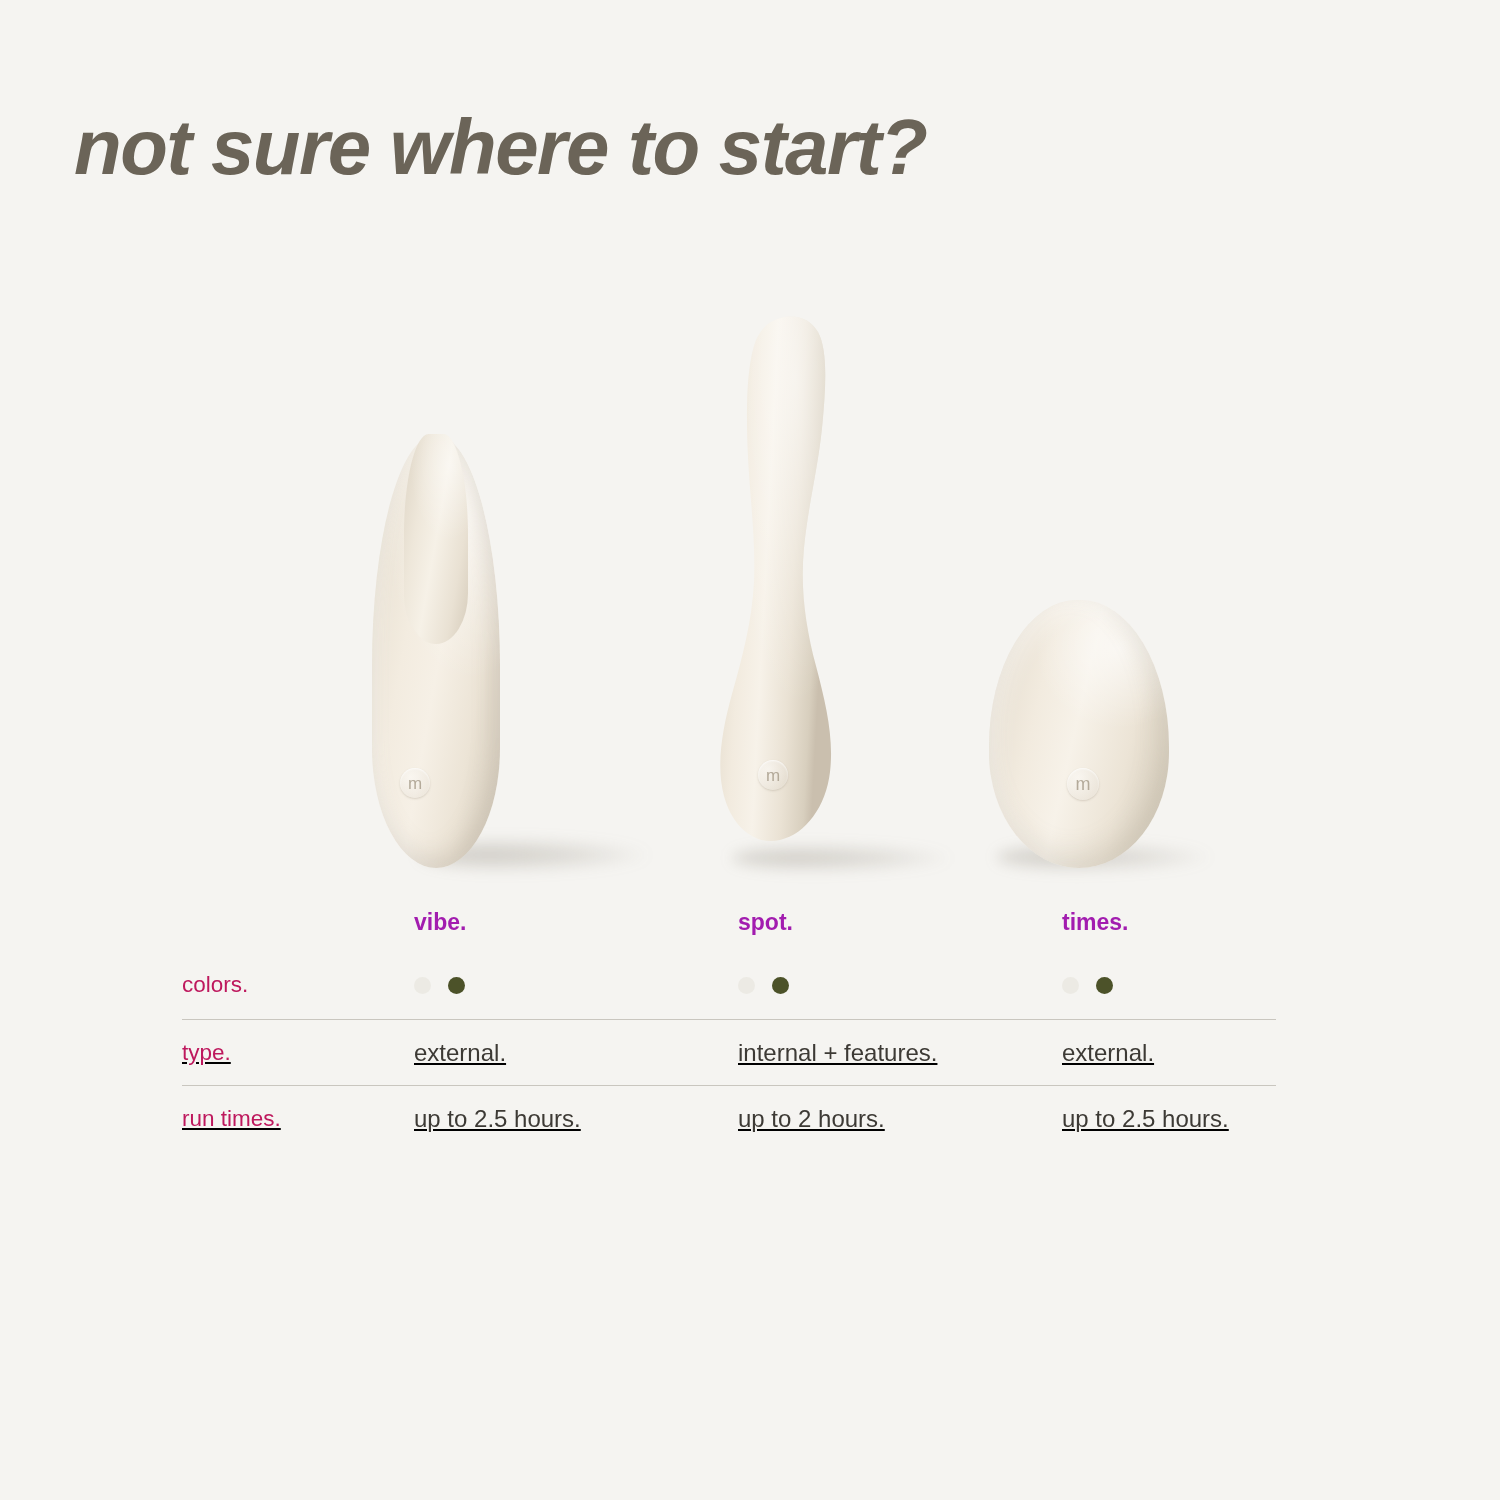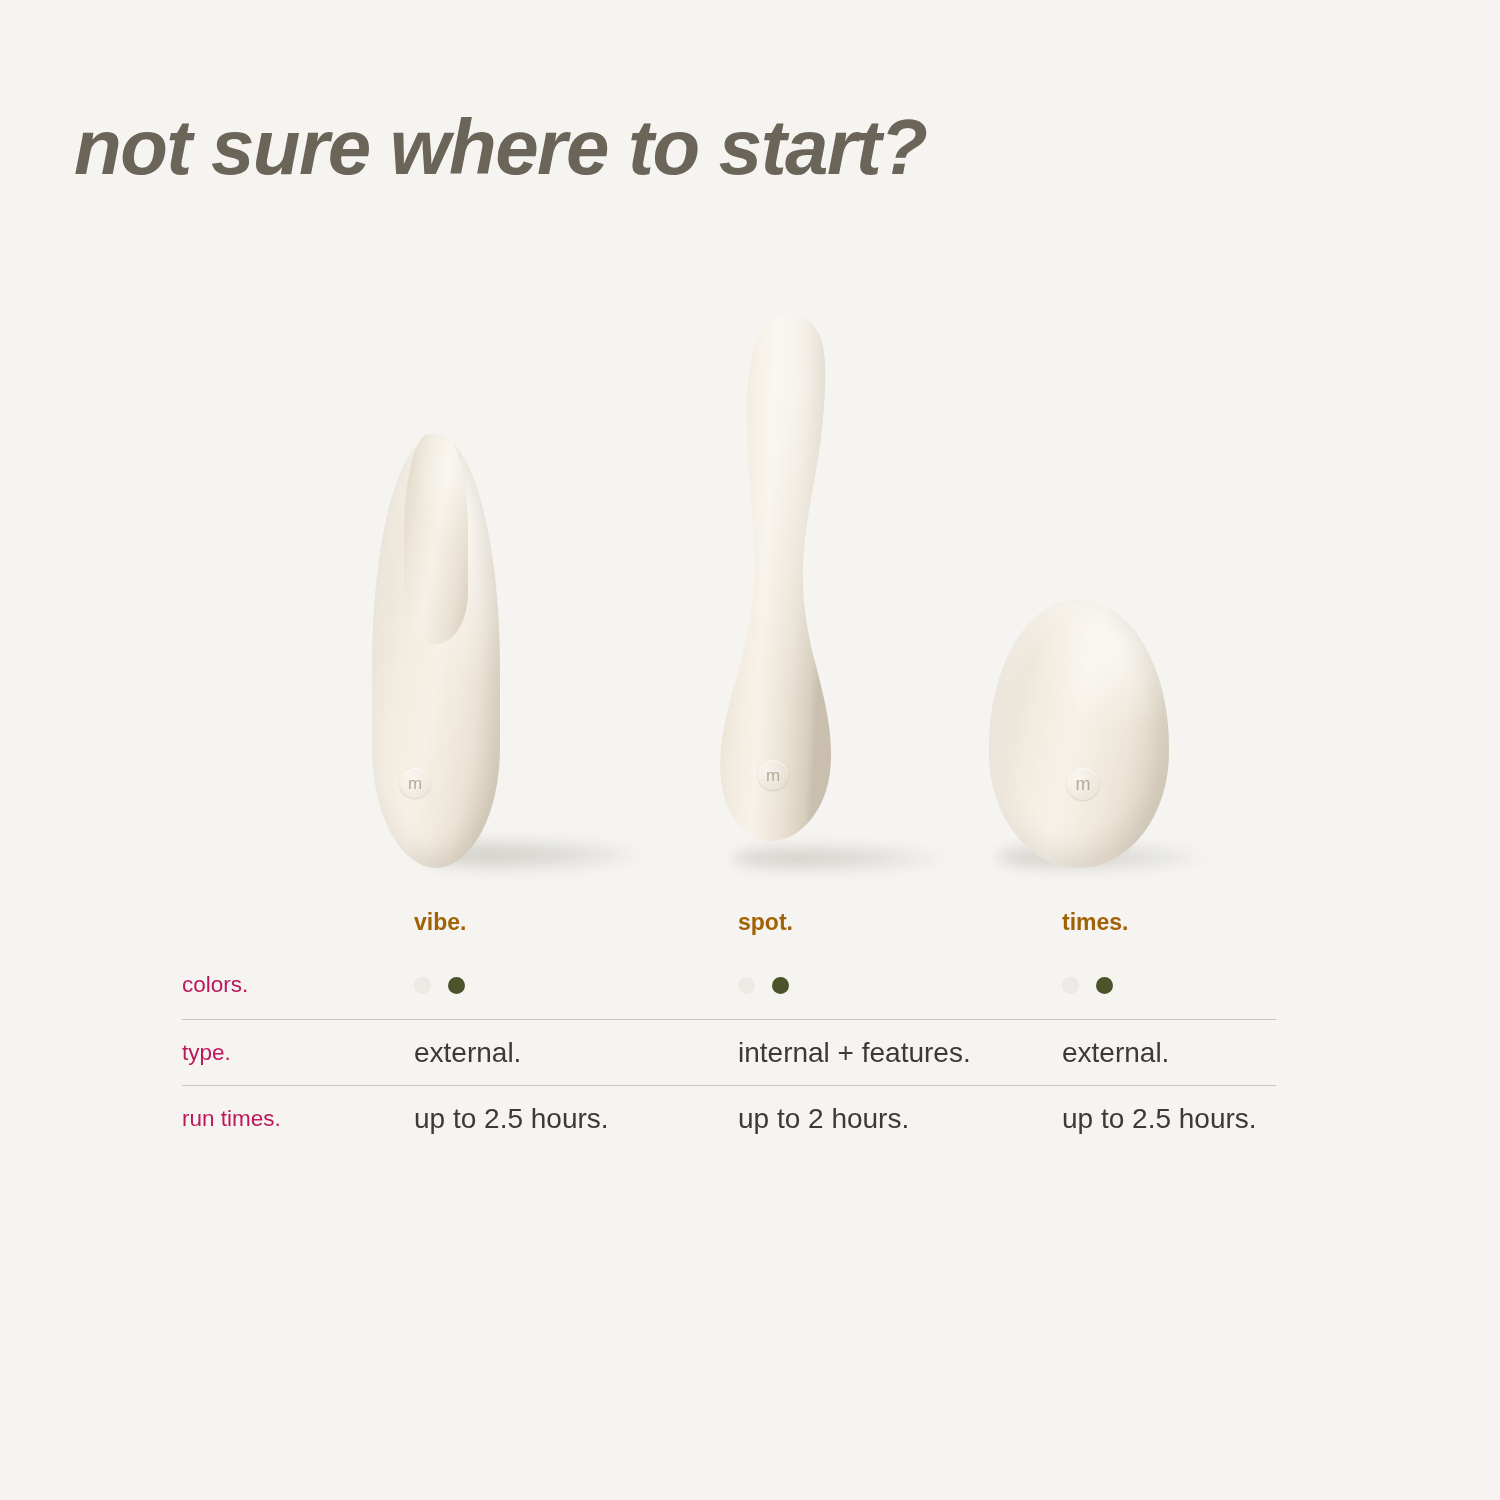--- a/index.html
+++ b/index.html
@@ -149,30 +149,30 @@
   }
   .row.no-line { border-top: none; }
   .col-label { width: 232px; flex: 0 0 232px; }
   .col-val   { width: 324px; flex: 0 0 324px; }
   .col-val.last { width: 280px; flex: 0 0 280px; }
 
   .head-row { height: 58px; }
   .head-cell {
     font-size: 23px;
     font-weight: 700;
-    color: #a16207;
-  }
-
-  .body-row { height: 65px; }
+    color: #a21caf;
+  }
+
+  .body-row { height: 65px; text-decoration: underline; }
   .cell-label {
     font-size: 22.5px;
     color: #be185d;
   }
   .cell-val {
-    font-size: 28px;
+    font-size: 24px;
     color: #3d3a35;
   }
 
   .colors-row { height: 68px; }
   .dots { display: flex; align-items: center; gap: 17px; }
   .dot { width: 17px; height: 17px; border-radius: 50%; display: block; }
 </style>
 </head>
 <body>
 

